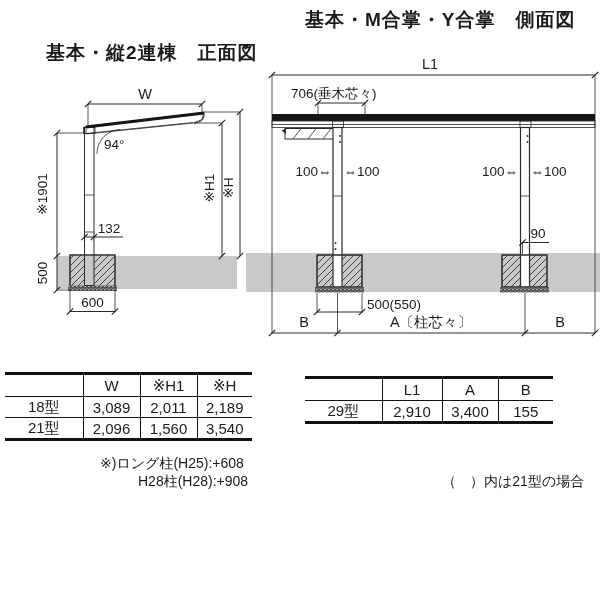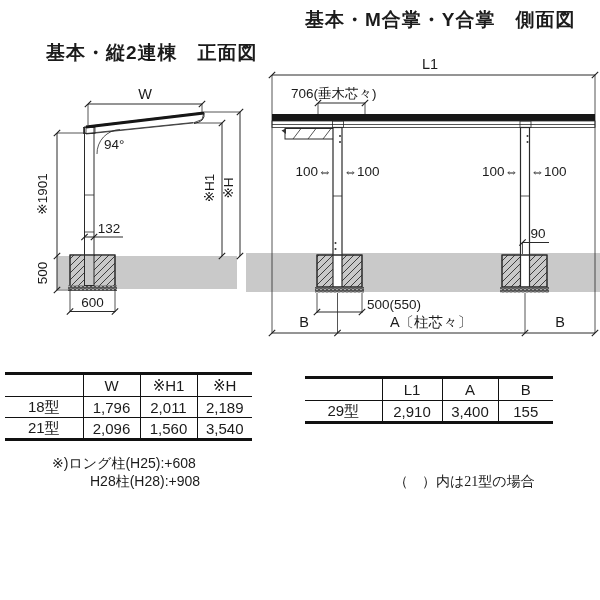--- a/index.html
+++ b/index.html
@@ -16,24 +16,24 @@
   .tick{stroke:#1b1b1b;stroke-width:1.1;}
   .spec-table{position:absolute;border-collapse:collapse;table-layout:fixed;
               border-top:3px solid #111;border-bottom:3px solid #111;font-size:15px;}
   #size-table{left:5px;top:372px;width:247px;}
   #length-table{left:305px;top:376px;width:248px;}
   .spec-table td{border-bottom:1.5px solid #111;text-align:center;padding:0;height:20px;
                  overflow:hidden;white-space:nowrap;}
   .spec-table tr.hdr td{height:21px;border-bottom:1.7px solid #111;}
   .spec-table tr:last-child td{border-bottom:none;}
   .spec-table td + td{border-left:1.5px solid #111;}
-  .note{position:absolute;font-size:14px;white-space:nowrap;}
+  .note{position:absolute;font-size:14px;white-space:nowrap;margin-left:48px;}
   #note-1{left:52px;top:455px;}
   #note-2{left:90px;top:473px;}
-  #note-right{left:394px;top:473px;font-family:Liberation Serif, serif;}
+  #note-right{left:394px;top:473px;}
 </style>
 </head>
 <body>
 
 <div id="sheet">
 
   <div class="title" id="title-front">基本・縦2連棟　正面図</div>
   <div class="title" id="title-side">基本・M合掌・Y合掌　側面図</div>
 
   <svg width="600" height="600" viewBox="0 0 600 600">
@@ -247,21 +247,21 @@
       </colgroup>
     <tbody>
         <tr class="hdr">
       <td></td>
       <td>W</td>
       <td>※H1</td>
       <td>※H</td>
     </tr>
     <tr>
       <td>18型</td>
-      <td>1,796</td>
+      <td>3,089</td>
       <td>2,011</td>
       <td>2,189</td>
     </tr>
     <tr>
       <td>21型</td>
       <td>2,096</td>
       <td>1,560</td>
       <td>3,540</td>
     </tr>
   </tbody>

